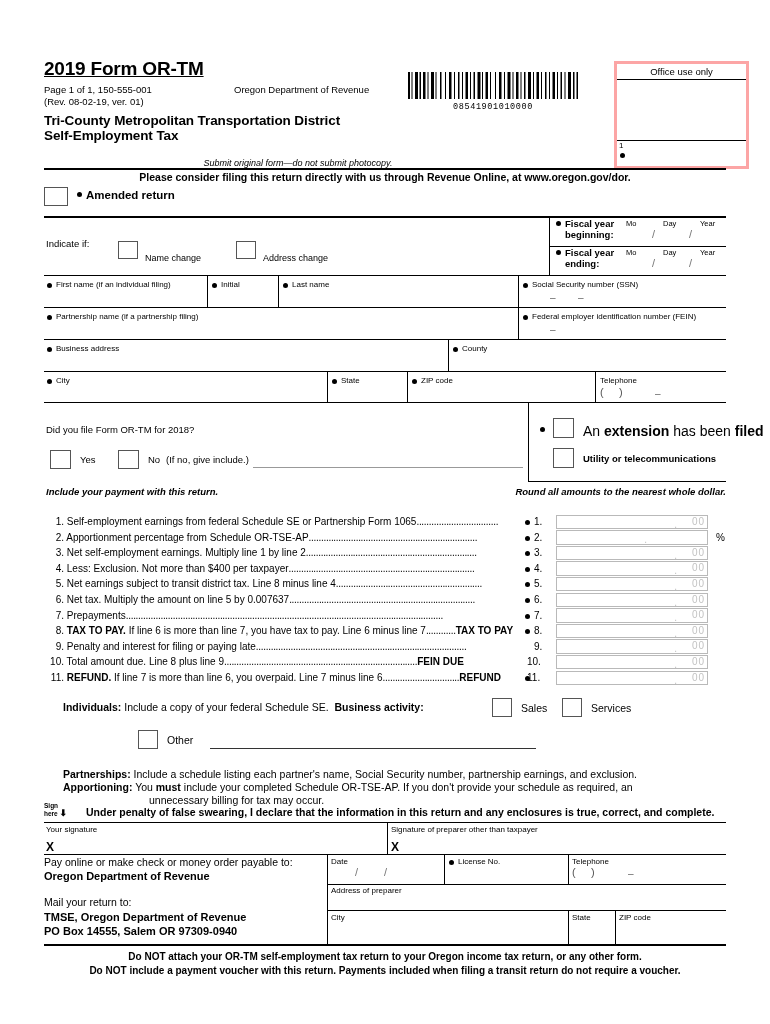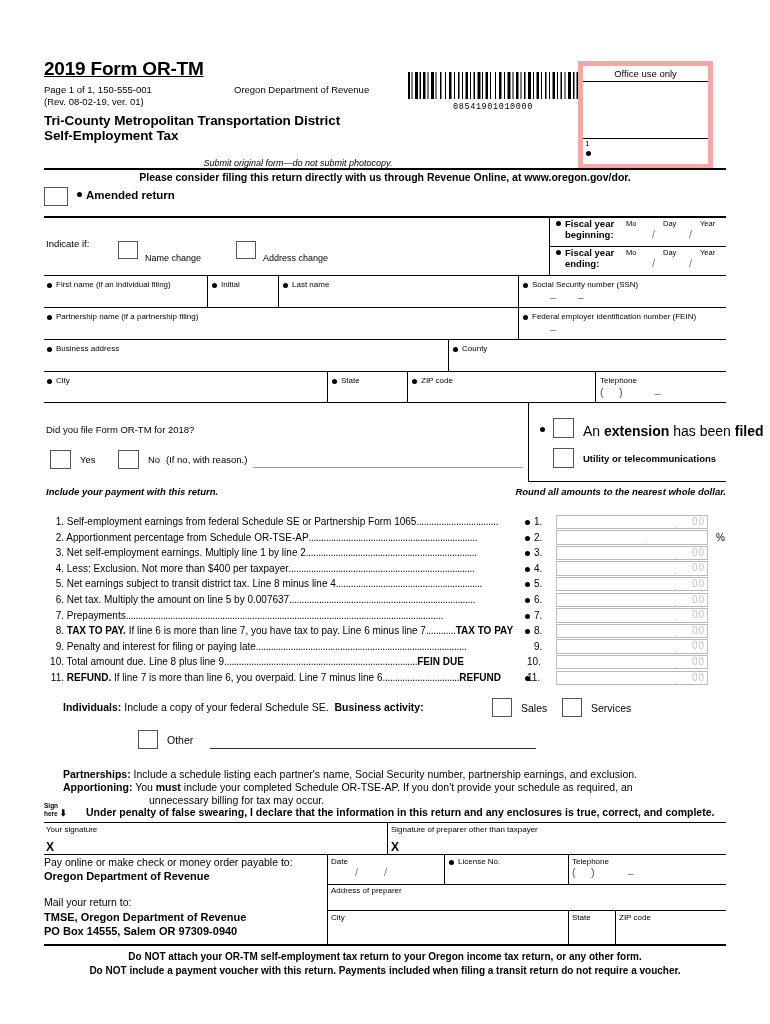--- a/index.html
+++ b/index.html
@@ -21,21 +21,21 @@
   .subline .dept { position: absolute; left: 190px; top: 0; white-space: nowrap; }
   .sub-rel { position: relative; }
   .big-title { font-size: 13.5px; font-weight: bold; line-height: 15px; margin-top: 6px; letter-spacing: -0.1px;}
 
   
   .barcode-wrap { position: absolute; left: 408px; top: 72px; width: 170px; text-align: center; }
   .barcode { height: 27px; width: 170px; }
   .barcode-num { font-family: "Liberation Mono", monospace; font-size: 8.5px; letter-spacing: 0.6px; margin-top: 1px; }
 
   
-  .office { position: absolute; left: 578px; top: 61px; width: 135px; height: 108px; border: 5px solid #fca5a5; }
+  .office { position: absolute; left: 614px; top: 61px; width: 135px; height: 108px; border: 3px solid #fca5a5; }
   .office-hd { text-align: center; font-size: 9.5px; padding: 2px 0 2px; border-bottom: 1px solid #000; }
   .office-lower { position: absolute; left: 0; bottom: 0; width: 100%; height: 26px; border-top: 1px solid #000; }
   .office-lower .one { position: absolute; left: 2px; top: 0px; font-size: 8px; }
   .office-lower .dot { position: absolute; left: 3px; top: 12px; }
 
   
   .submit-note { position: absolute; left: 0; top: 158px; width: 578px; text-align: center;
                  font-style: italic; font-size: 9px; padding-left: 18px; }
   .rule { position: absolute; background: #000; }
   .consider { position: absolute; left: 44px; top: 171px; width: 682px; text-align: center;
@@ -239,21 +239,21 @@
   <div class="hline" style="left:44px; top:402px; width:682px;"></div>
 
   <div class="vline" style="left:528px; top:403px; height:79px;"></div>
   <div class="hline" style="left:528px; top:481px; width:198px;"></div>
 
   <div style="position:absolute; left:46px; top:424px; font-size:9.5px;">Did you file Form OR-TM for 2018?</div>
   <div class="cb" style="left:50px; top:450px; width:21px; height:19px;"></div>
   <div style="position:absolute; left:80px; top:454px; font-size:9.5px;">Yes</div>
   <div class="cb" style="left:118px; top:450px; width:21px; height:19px;"></div>
   <div style="position:absolute; left:148px; top:454px; font-size:9.5px;">No</div>
-  <div style="position:absolute; left:166px; top:454px; font-size:9.5px;">(If no, with reason.)</div>
+  <div style="position:absolute; left:166px; top:454px; font-size:9.5px;">(If no, give include.)</div>
   <div class="gline" style="left:253px; top:467px; width:270px; background:#999;"></div>
 
   <span class="bdot" style="left:540px; top:427px;"></span>
   <div class="cb" style="left:553px; top:418px; width:21px; height:20px;"></div>
   <div style="position:absolute; left:583px; top:423px; font-size:14px;"><span>An </span><b>extension</b><span> has been </span><b>filed</b></div>
   <div class="cb" style="left:553px; top:448px; width:21px; height:20px;"></div>
   <div style="position:absolute; left:583px; top:453px; font-size:9.5px; font-weight:bold;">Utility or telecommunications</div>
 
   <div class="it" style="position:absolute; left:46px; top:486px; font-size:9.5px; font-weight:bold;">Include your payment with this return.</div>
   <div class="it" style="position:absolute; left:500px; top:486px; font-size:9.5px; font-weight:bold; width:226px; text-align:right;">Round all amounts to the nearest whole dollar.</div>

